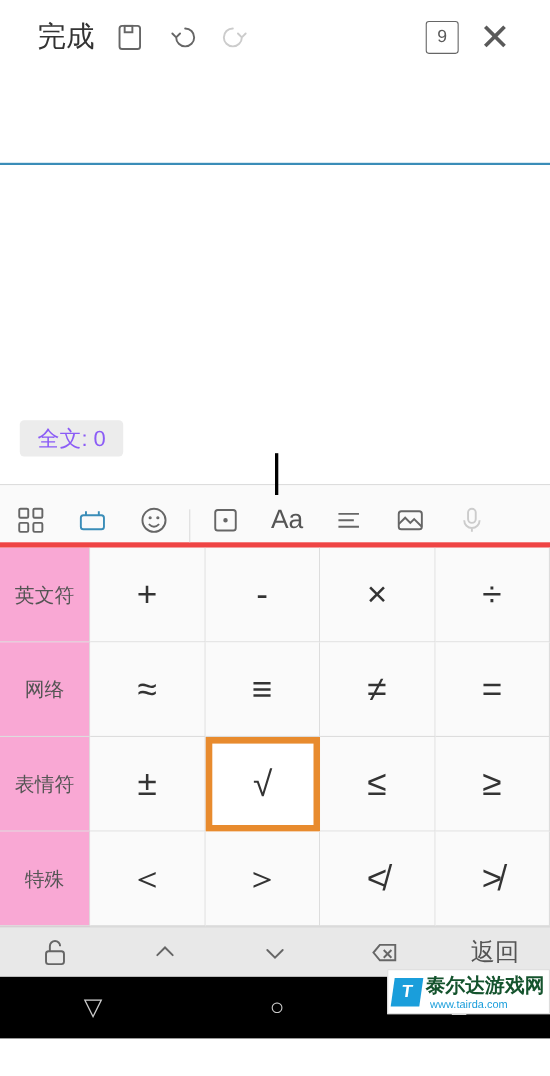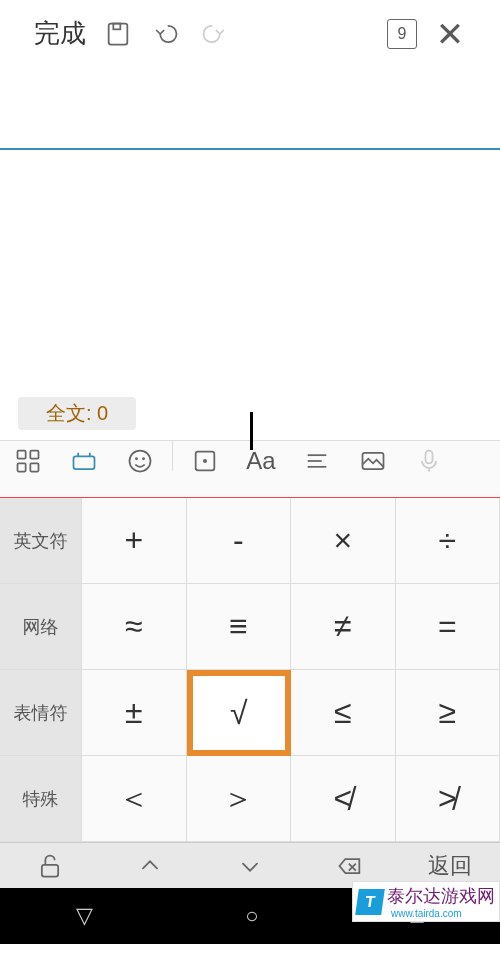--- a/index.html
+++ b/index.html
@@ -6,41 +6,41 @@
 body{width:500px;height:978px;background:#fff;position:relative;overflow:hidden}
 .topbar{height:68px;display:flex;align-items:center;padding:0 26px;border-bottom:1px solid transparent}
 .topbar .done{font-size:26px;color:#333;padding:0 8px}
 .topbar .icon{width:48px;height:48px;display:flex;align-items:center;justify-content:center;font-size:30px;color:#5a5a5a}
 .topbar .redo{color:#c8c8c8}
 .topbar .spacer{flex:1}
 .topbar .box9{width:30px;height:30px;border:1.5px solid #666;border-radius:3px;display:flex;align-items:center;justify-content:center;font-size:16px}
 .topbar .close{font-size:34px;font-weight:300}
 .blueline{height:2px;background:#3a8db8;margin-top:80px}
 .editor{height:290px;position:relative;background:#fff}
-.badge{position:absolute;left:18px;bottom:10px;background:#ececec;color:#a16207;padding:3px 28px;font-size:20px;border-radius:4px}
+.badge{position:absolute;left:18px;bottom:25px;background:#ececec;color:#8b5cf6;padding:3px 16px;font-size:20px;border-radius:4px}
 .cursor{position:absolute;left:250px;bottom:-10px;width:3px;height:38px;background:#000}
-.toolbar{height:58px;display:flex;align-items:flex-start;border-top:1px solid #ddd;border-bottom:1px solid #ef4444;background:#fafafa}
+.toolbar{height:58px;display:flex;align-items:flex-end;border-top:1px solid #ddd;border-bottom:5px solid #ef4444;background:#fafafa}
 .toolbar .titem{flex:0 0 56px;height:40px;display:flex;align-items:center;justify-content:center;font-size:26px;color:#666}
 .toolbar .kbicon{color:#3a8db8}
 .toolbar .sep{width:1px;height:30px;background:#ddd;margin:0 4px}
 .toolbar .mic{color:#ccc}
 .kbd{display:flex;height:344px;background:#fafafa}
 .cats{width:82px;display:flex;flex-direction:column}
-.cat{flex:1;display:flex;align-items:center;justify-content:center;font-size:18px;color:#555;background:#e5e5e5;border-bottom:1px solid #ddd;border-right:1px solid #ddd}
+.cat{flex:1;display:flex;align-items:center;justify-content:center;font-size:18px;color:#555;background:#f9a8d4;border-bottom:1px solid #ddd;border-right:1px solid #ddd}
 .cat.active{background:#d8d8d8}
 .grid{flex:1;display:grid;grid-template-columns:repeat(4,1fr);grid-template-rows:repeat(4,1fr)}
 .key{display:flex;align-items:center;justify-content:center;font-size:32px;color:#333;background:#fafafa;border-right:1px solid #ddd;border-bottom:1px solid #ddd}
 .key.hl{border:6px solid #e88b2e;background:#fff}
 .botbar{height:46px;display:flex;background:#e8e8e8;border-top:1px solid #ccc}
 .botbar .bitem{flex:1;display:flex;align-items:center;justify-content:center;font-size:28px;color:#555}
 .navbar{height:56px;background:#000;display:flex;align-items:center;justify-content:space-around}
 .navbar .nicon{color:#ccc;font-size:22px}
 .watermark{position:absolute;right:0;bottom:56px;display:flex;align-items:center;background:#fff;padding:2px 4px;border:1px solid #ddd}
 .watermark .logo{width:26px;height:26px;background:#1a9edb;color:#fff;display:flex;align-items:center;justify-content:center;font-size:16px;font-weight:bold;transform:skewX(-8deg);margin-right:4px}
-.watermark .wtxt{font-size:18px;font-weight:normal;color:#701a75}
+.watermark .wtxt{font-size:18px;font-weight:bold;color:#14532d}
 .watermark .wurl{font-size:10px;color:#1a9edb;margin-left:4px}
 svg{width:28px;height:28px;stroke:#666;fill:none;stroke-width:1.5}
 </style>
 </head>
 <body>
 
 <div class="topbar">
   <div class="done">完成</div>
   <div class="icon">
       <svg viewBox="0 0 24 24">

